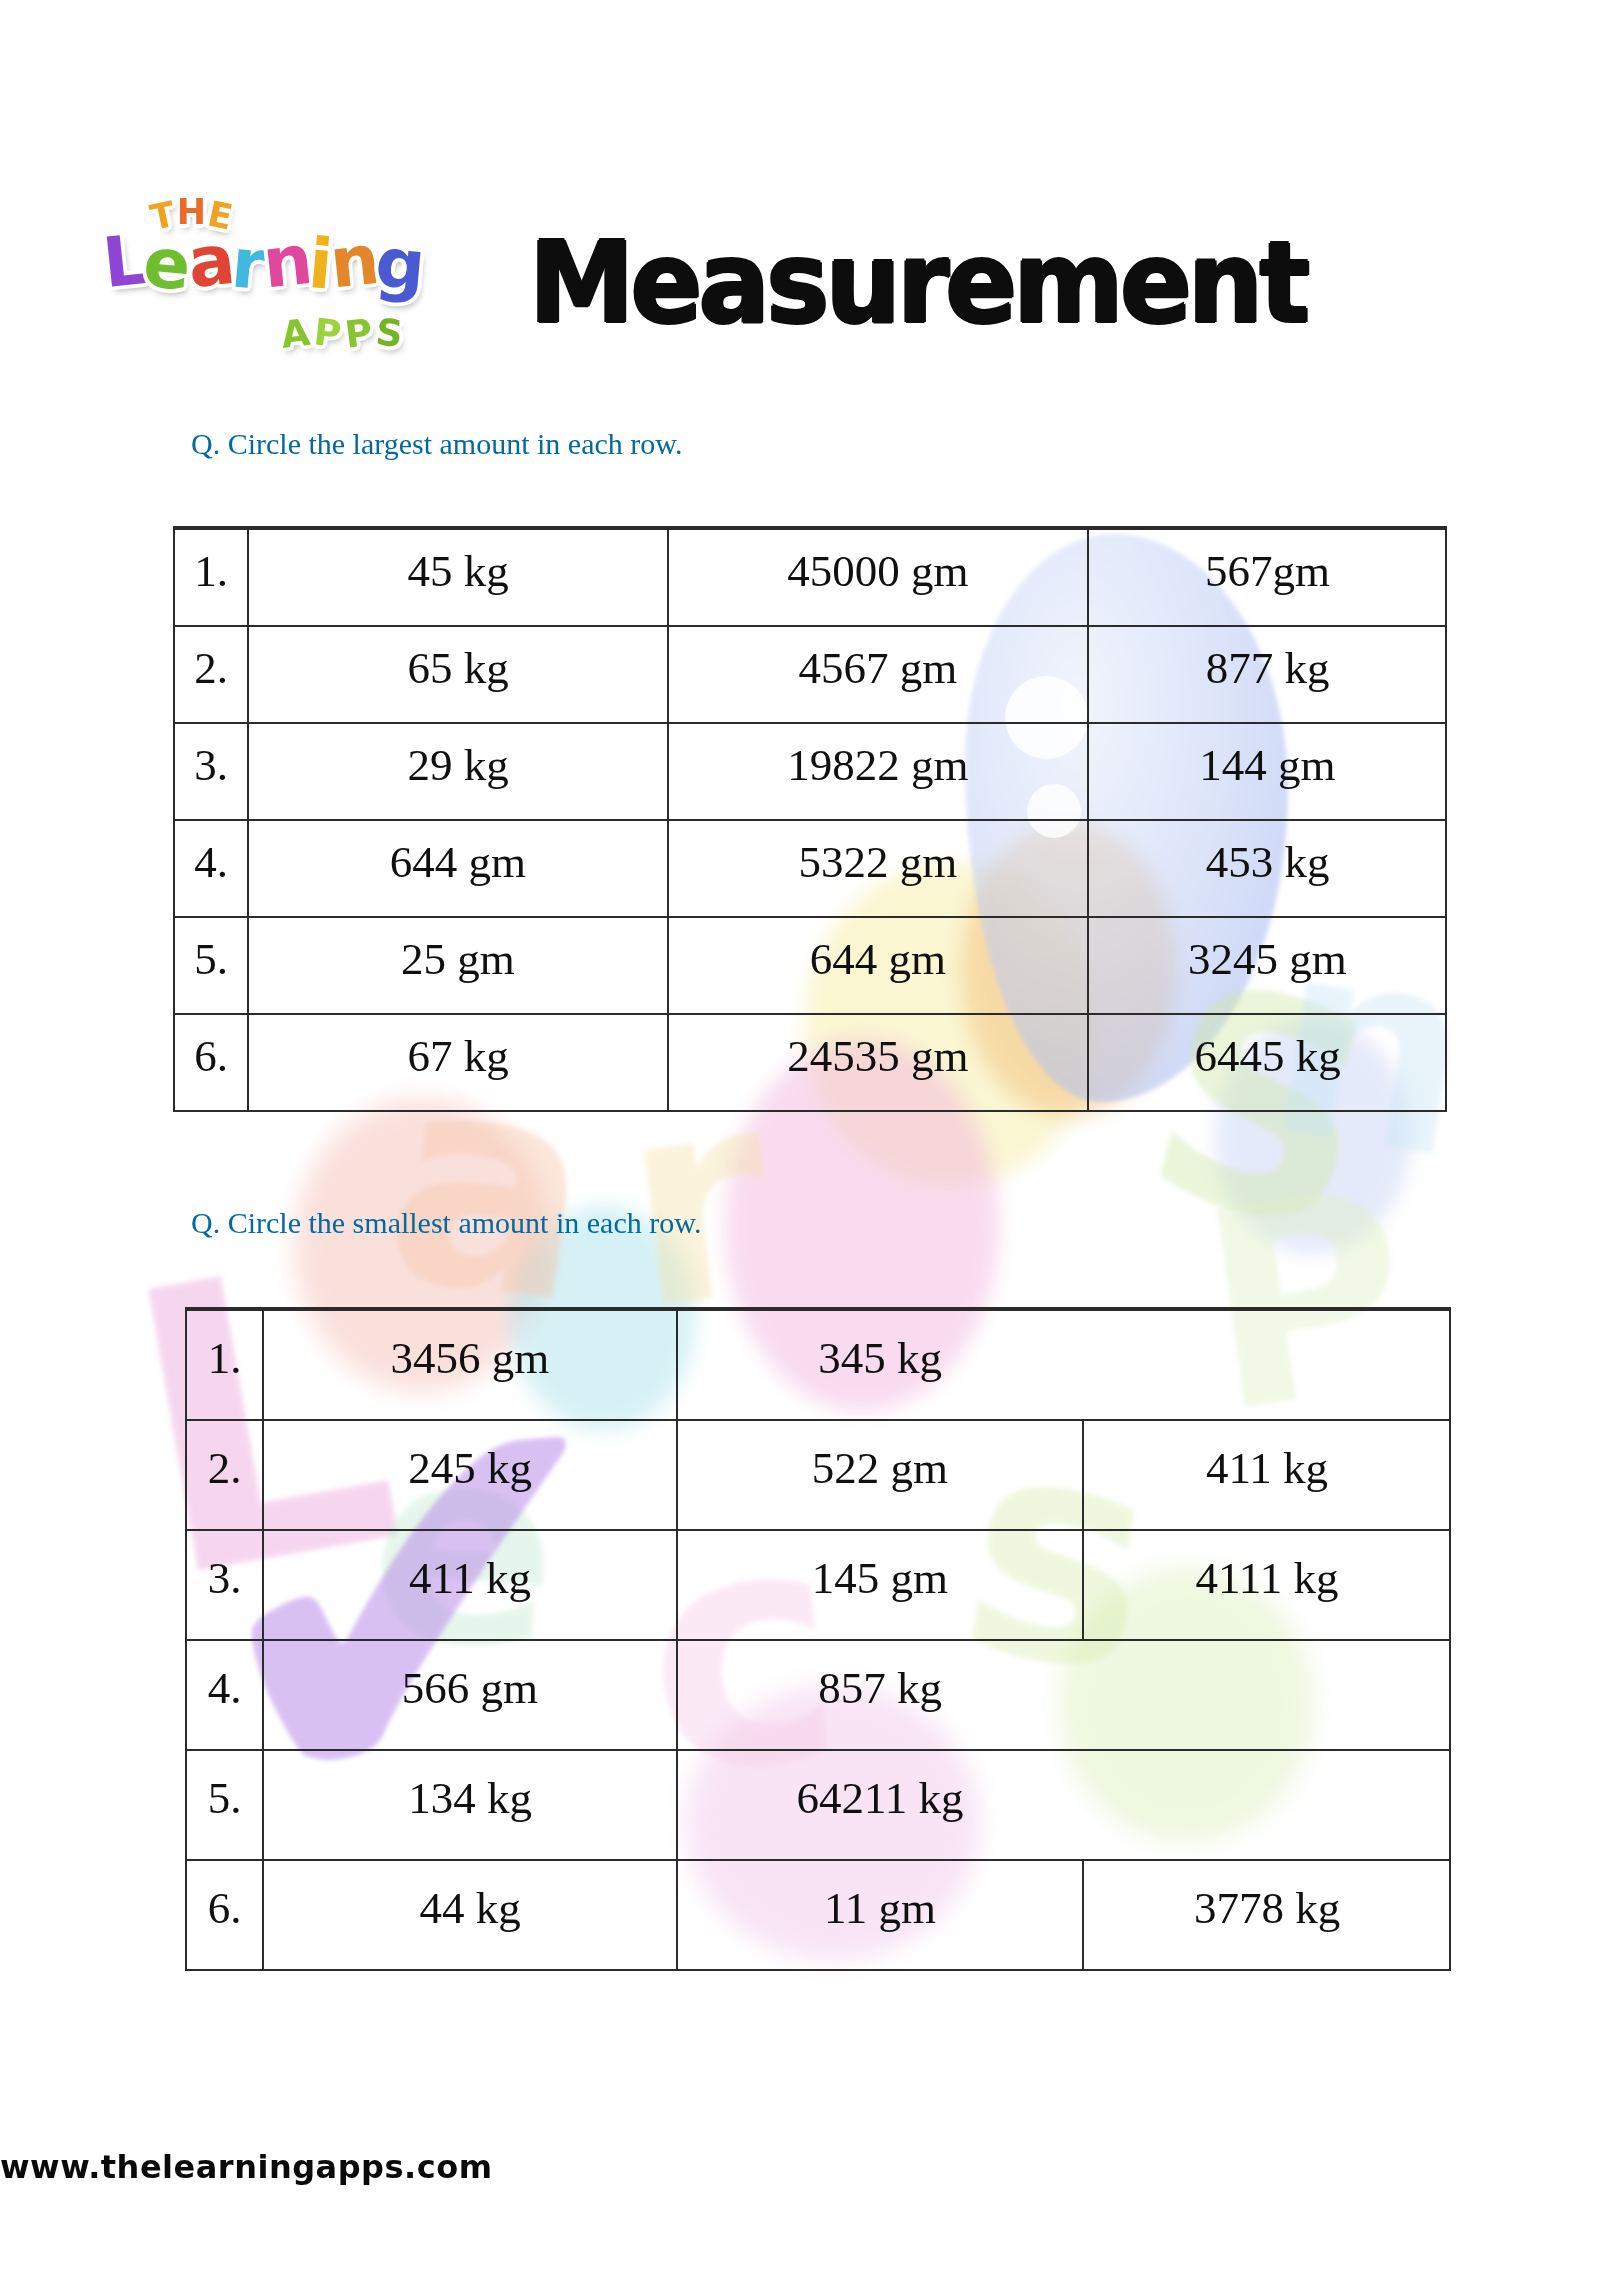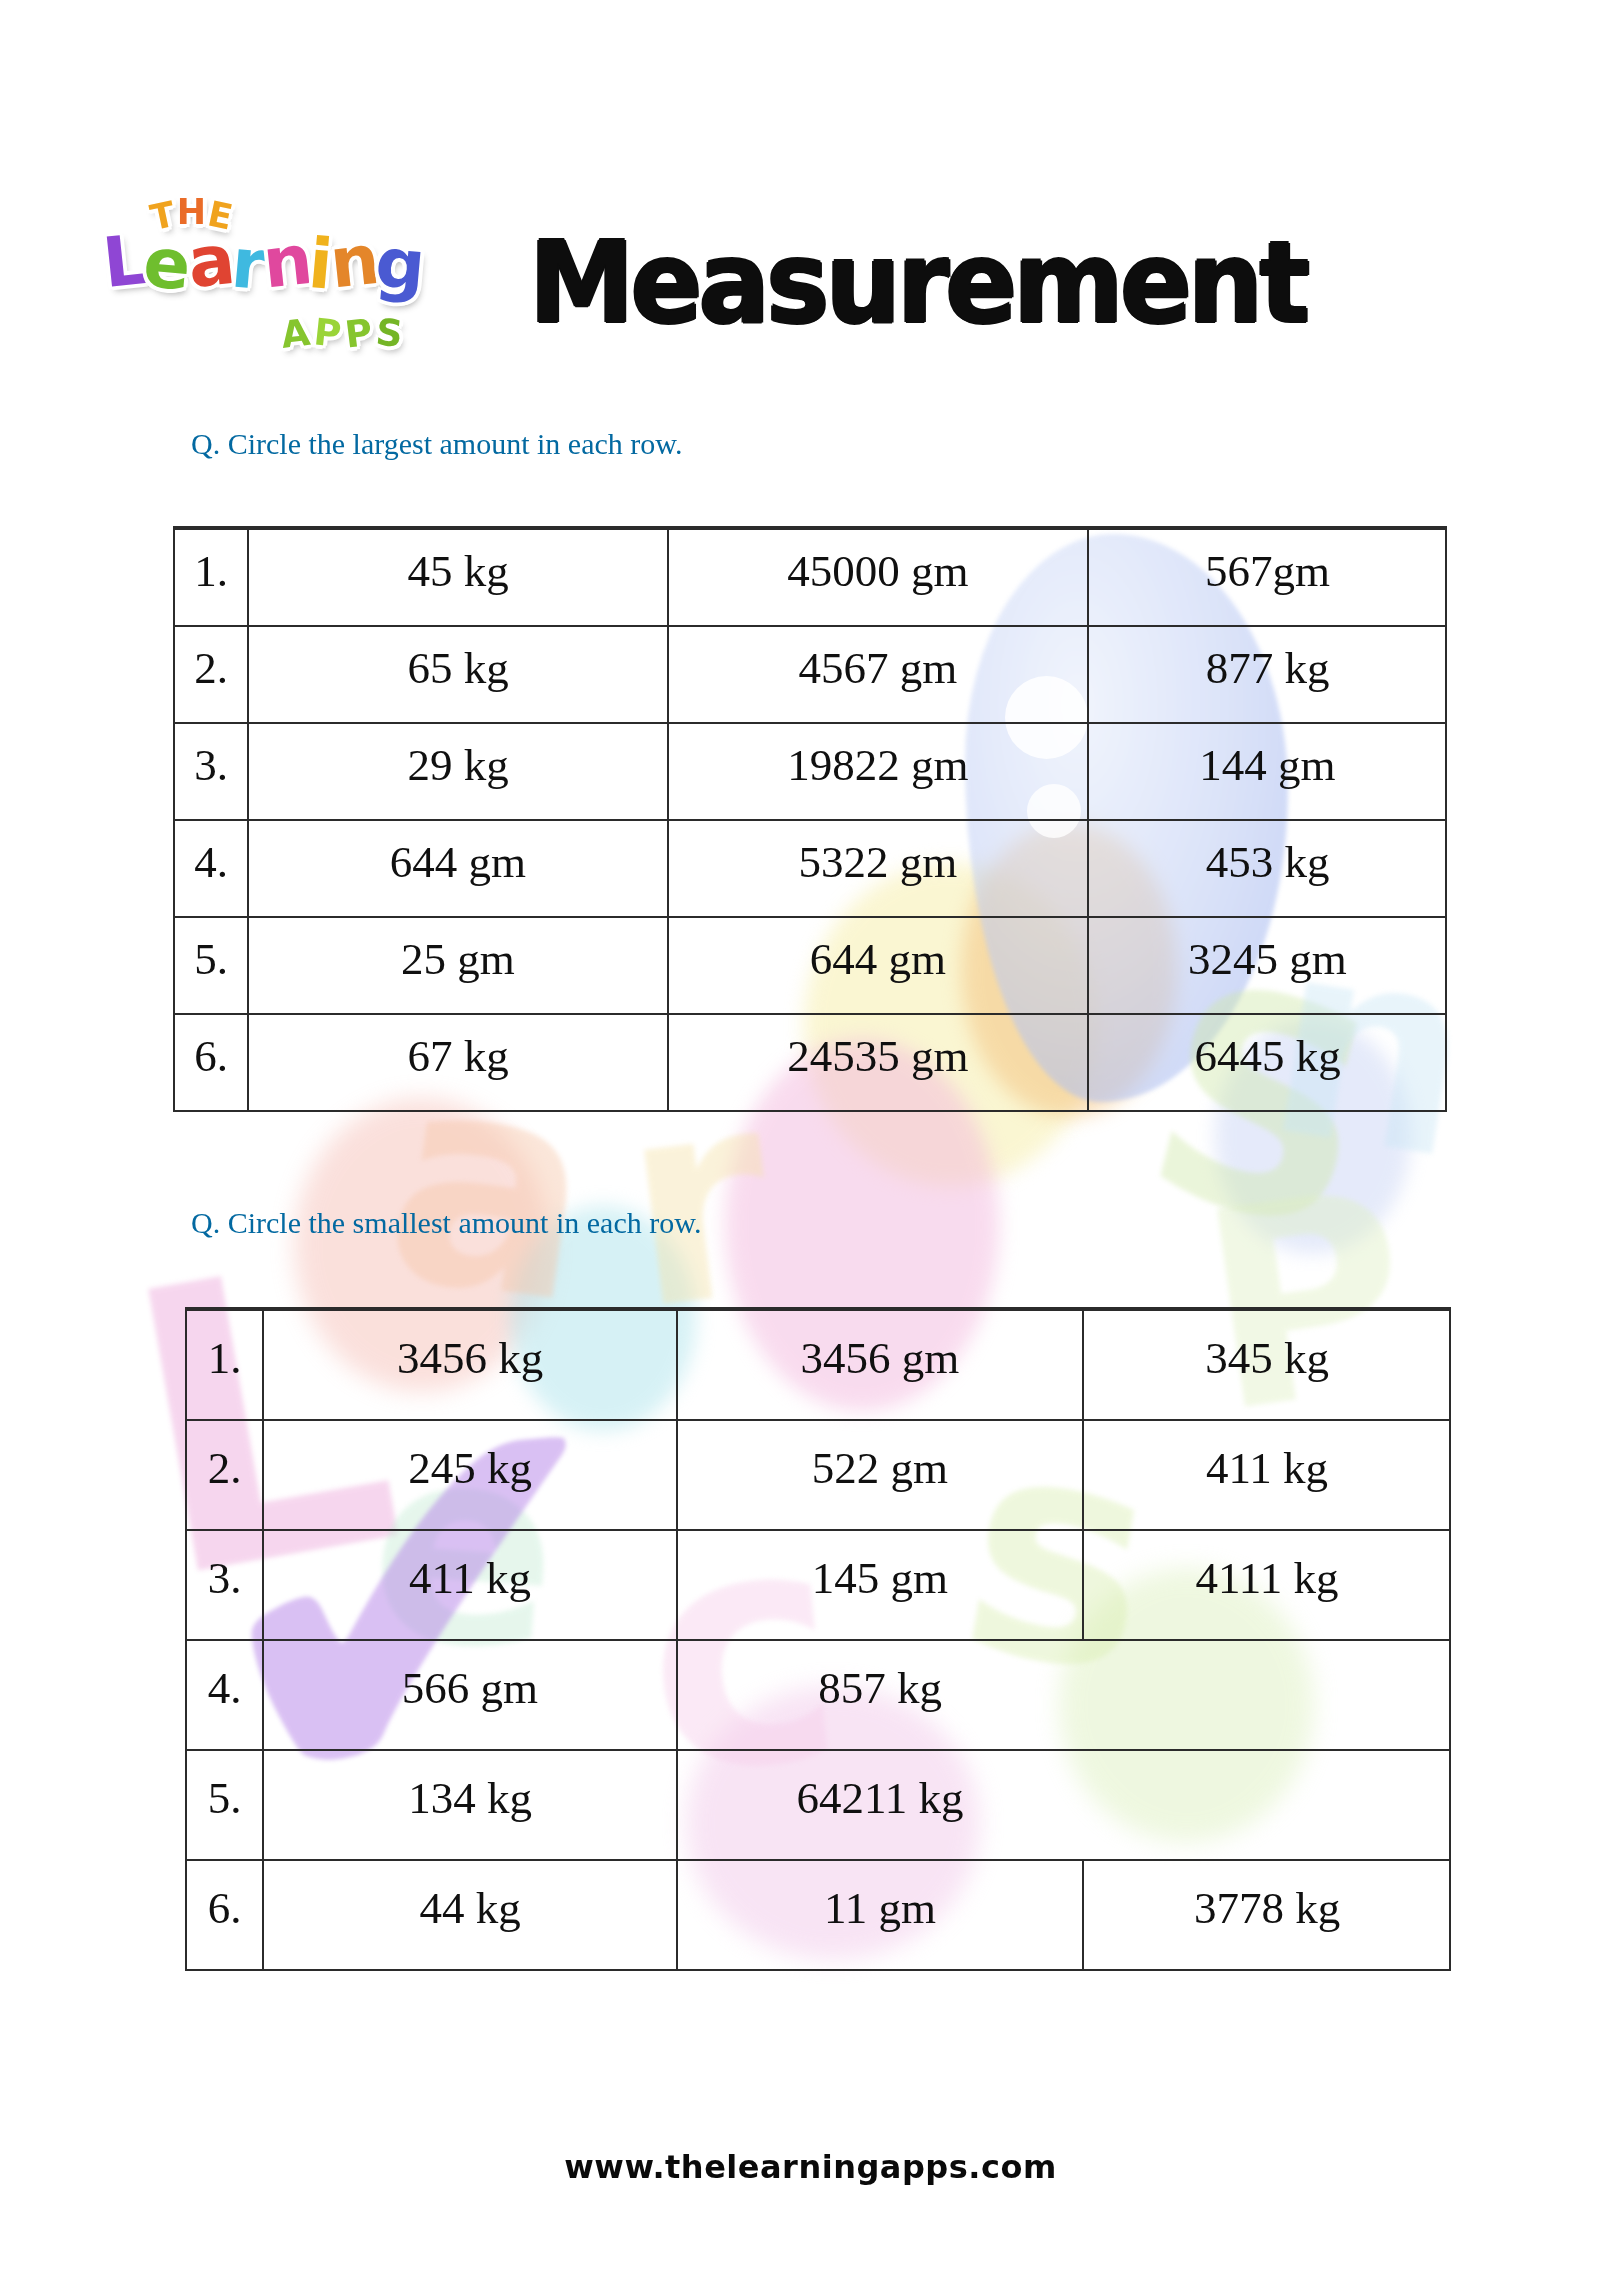--- a/index.html
+++ b/index.html
@@ -75,21 +75,21 @@
   .t1 { left:173px; top:526px;  width:1274px; }
   .t2 { left:185px; top:1307px; width:1266px; }
   .trow { display:grid; border-top:2px solid #2b2b2b; }
   .t1 .trow { grid-template-columns:72px 420px 420px 359px; height:97px; }
   .t2 .trow { grid-template-columns:75px 414px 406px 368px; height:110px; }
   .cell { display:flex; align-items:center; justify-content:center;
           font-size:45px; color:#101010; border-left:2px solid #2b2b2b; padding-bottom:13.7px; }
   .cell:first-child { border-left:none; }
 
   
-  .footer { position:absolute; left:0; top:2148px; width:100%; text-align:center;
+  .footer { position:absolute; left:0; top:2148px; width:100%; text-align:left;
     font-family:"DejaVu Sans", sans-serif; font-weight:bold; font-size:32px;
     letter-spacing:0.5px; color:#0a0a0a; }
 </style>
 </head>
 <body>
 
 <div class="page">
 
   <div class="watermark">
     <div class="blob blob-yellow"></div>
@@ -175,21 +175,20 @@
           <div class="cell">24535 gm</div>
           <div class="cell">6445 kg</div>
         </div>
       </div>
 
     <div class="question q2">Q. Circle the smallest amount in each row.</div>
     <div class="wtable t2">
 
         <div class="trow">
           <div class="cell num">1.</div>
-          <div class="cell">3456 kg</div>
           <div class="cell">3456 gm</div>
           <div class="cell">345 kg</div>
         </div>
 
         <div class="trow">
           <div class="cell num">2.</div>
           <div class="cell">245 kg</div>
           <div class="cell">522 gm</div>
           <div class="cell">411 kg</div>
         </div>

